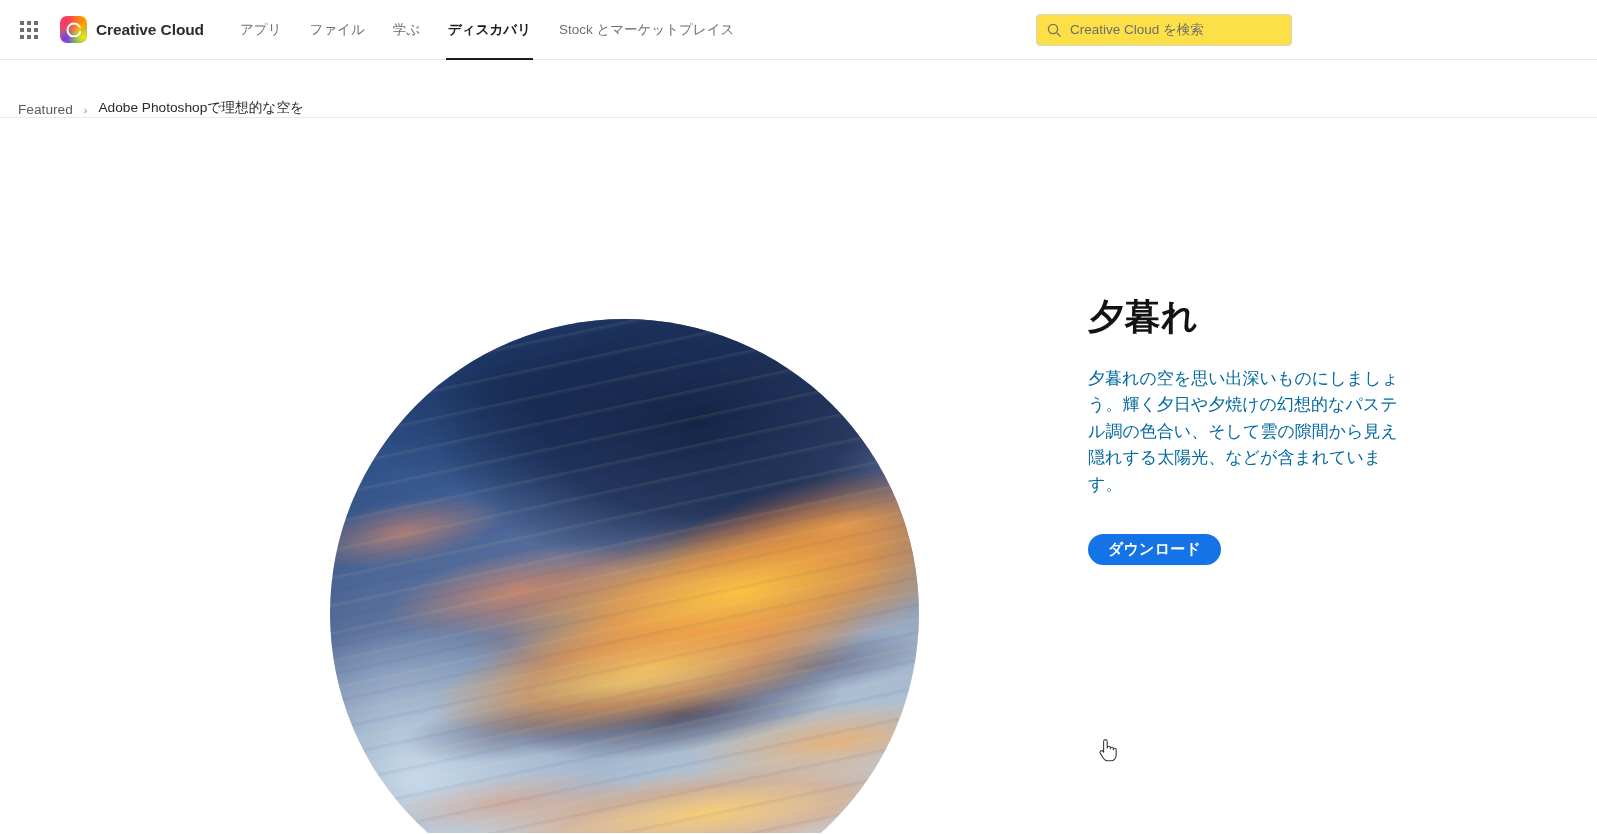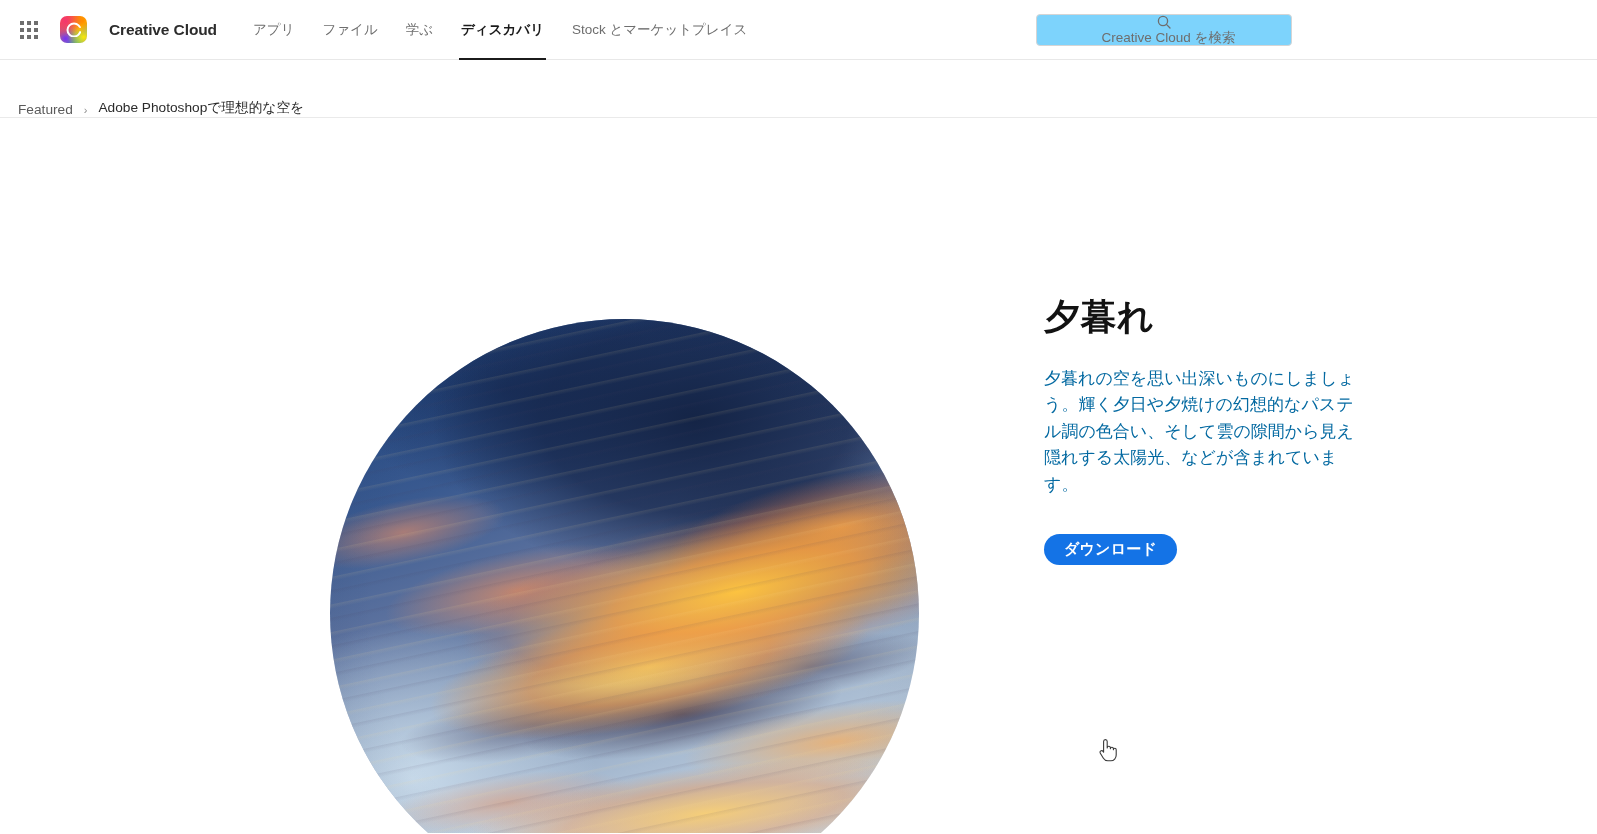--- a/index.html
+++ b/index.html
@@ -69,21 +69,21 @@
     position: absolute;
     left: 50%; top: 50%;
     transform: translate(-50%,-50%);
     width: 15px; height: 15px;
     border: 2.5px solid #ffffff;
     border-radius: 50% 50% 50% 50% / 50% 50% 50% 50%;
     box-sizing: border-box;
     clip-path: polygon(0 0, 100% 0, 100% 38%, 46% 38%, 46% 62%, 100% 62%, 100% 100%, 0 100%);
   }
   .brand-name {
-    margin-left: 22px;
+    margin-left: 9px;
     font-size: 15.5px;
     font-weight: bold;
     color: #2c2c2c;
     letter-spacing: -0.1px;
   }
 
   .nav {
     display: flex;
     align-items: stretch;
     height: 60px;
@@ -114,26 +114,25 @@
 
   .search-wrap {
     margin-left: auto;
     margin-right: 305px;
   }
   .search-box {
     width: 256px;
     height: 32px;
     border: 1px solid #d5d5d5;
     border-radius: 4px;
-    background: #7dd3fc;
+    background: #fde047;
     display: flex;
     align-items: center;
     padding: 0 10px;
     cursor: text;
-    flex-direction: column;
   }
   .search-box svg { flex: 0 0 auto; }
   .search-placeholder {
     margin-left: 9px;
     font-size: 13.5px;
     color: #6e6e6e;
     white-space: nowrap;
   }
 
   
@@ -248,21 +247,21 @@
     );
     opacity: 0.85;
   }
   .sky-vignette {
     background: radial-gradient(circle at 50% 50%, rgba(0,0,0,0) 60%, rgba(10,20,45,0.10) 100%);
   }
 
   
   .detail {
     position: absolute;
-    left: 1044px;
+    left: 1088px;
     top: 178px;
     width: 330px;
   }
   .detail-title {
     font-size: 36px;
     font-weight: bold;
     color: #121212;
     line-height: 1.16;
     letter-spacing: 0.5px;
   }

